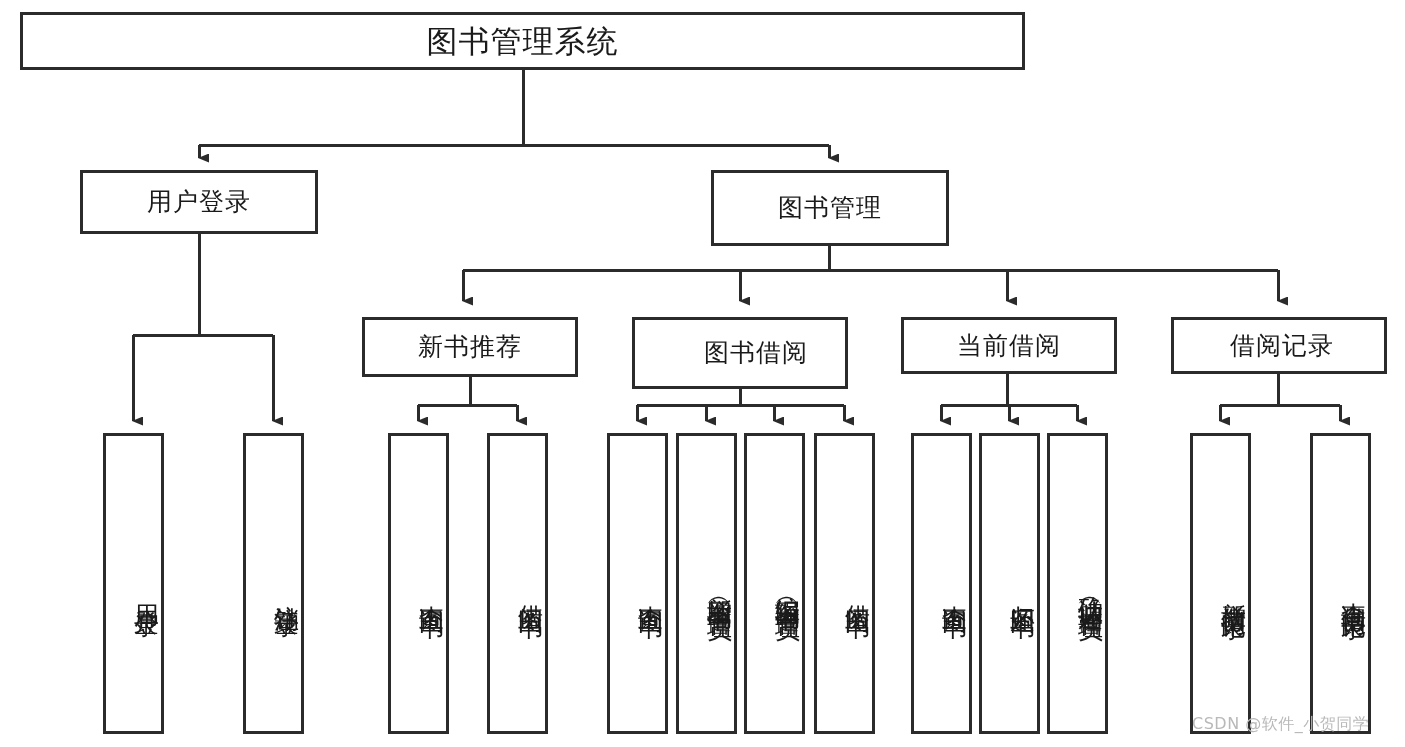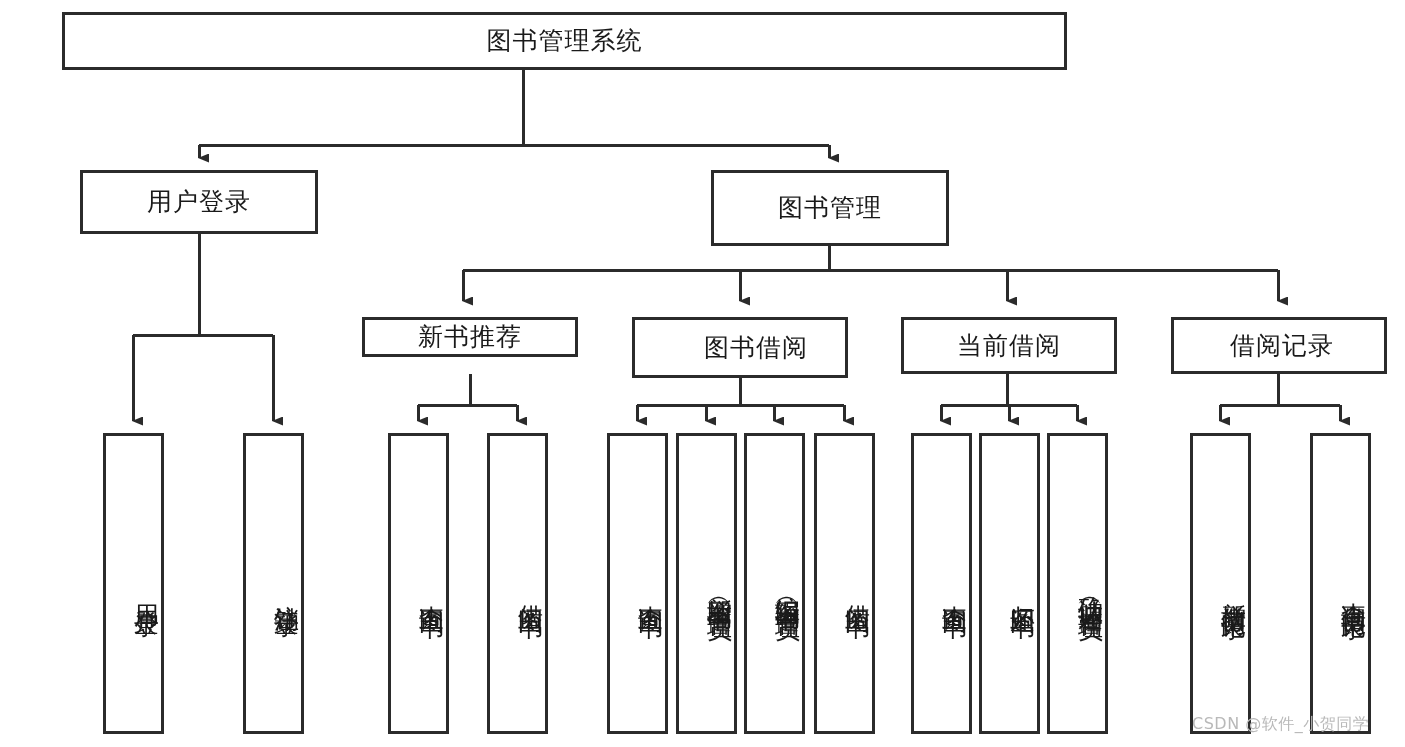--- a/index.html
+++ b/index.html
@@ -36,22 +36,21 @@
     justify-content: center;
     text-align: center;
     color: #1a1a1a;
   }
   .node-h {
     font-size: 25px;
     line-height: 1.1;
     letter-spacing: 1px;
   }
   .node-root {
-    font-size: 25px;
-    margin-left: 42px;
+    font-size: 31px;
   }
   .node-v {
     writing-mode: vertical-rl;
     text-orientation: upright;
     align-items: flex-start;
     justify-content: center;
     padding-top: 14px;
     font-size: 25px;
     line-height: 1.18;
     letter-spacing: 3px;
@@ -132,25 +131,25 @@
   </div>
 
   <div class="node node-h" style="left:80px; top:170px; width:238px; height:64px;">
     <span>用户登录</span>
   </div>
 
   <div class="node node-h" style="left:711px; top:170px; width:238px; height:76px;">
     <span>图书管理</span>
   </div>
 
-  <div class="node node-h" style="left:362px; top:317px; width:216px; height:40px;">
+  <div class="node node-h" style="left:362px; top:317px; width:216px; height:60px;">
     <span>新书推荐</span>
   </div>
 
-  <div class="node node-h" style="left:632px; top:317px; width:216px; height:61px;padding-left:32px;">
+  <div class="node node-h" style="left:632px; top:317px; width:216px; height:72px;padding-left:32px;">
     <span>图书借阅</span>
   </div>
 
   <div class="node node-h" style="left:901px; top:317px; width:216px; height:57px;justify-content:center;">
     <span>当前借阅</span>
   </div>
 
   <div class="node node-h" style="left:1171px; top:317px; width:216px; height:57px;padding-left:6px;">
     <span>借阅记录</span>
   </div>

